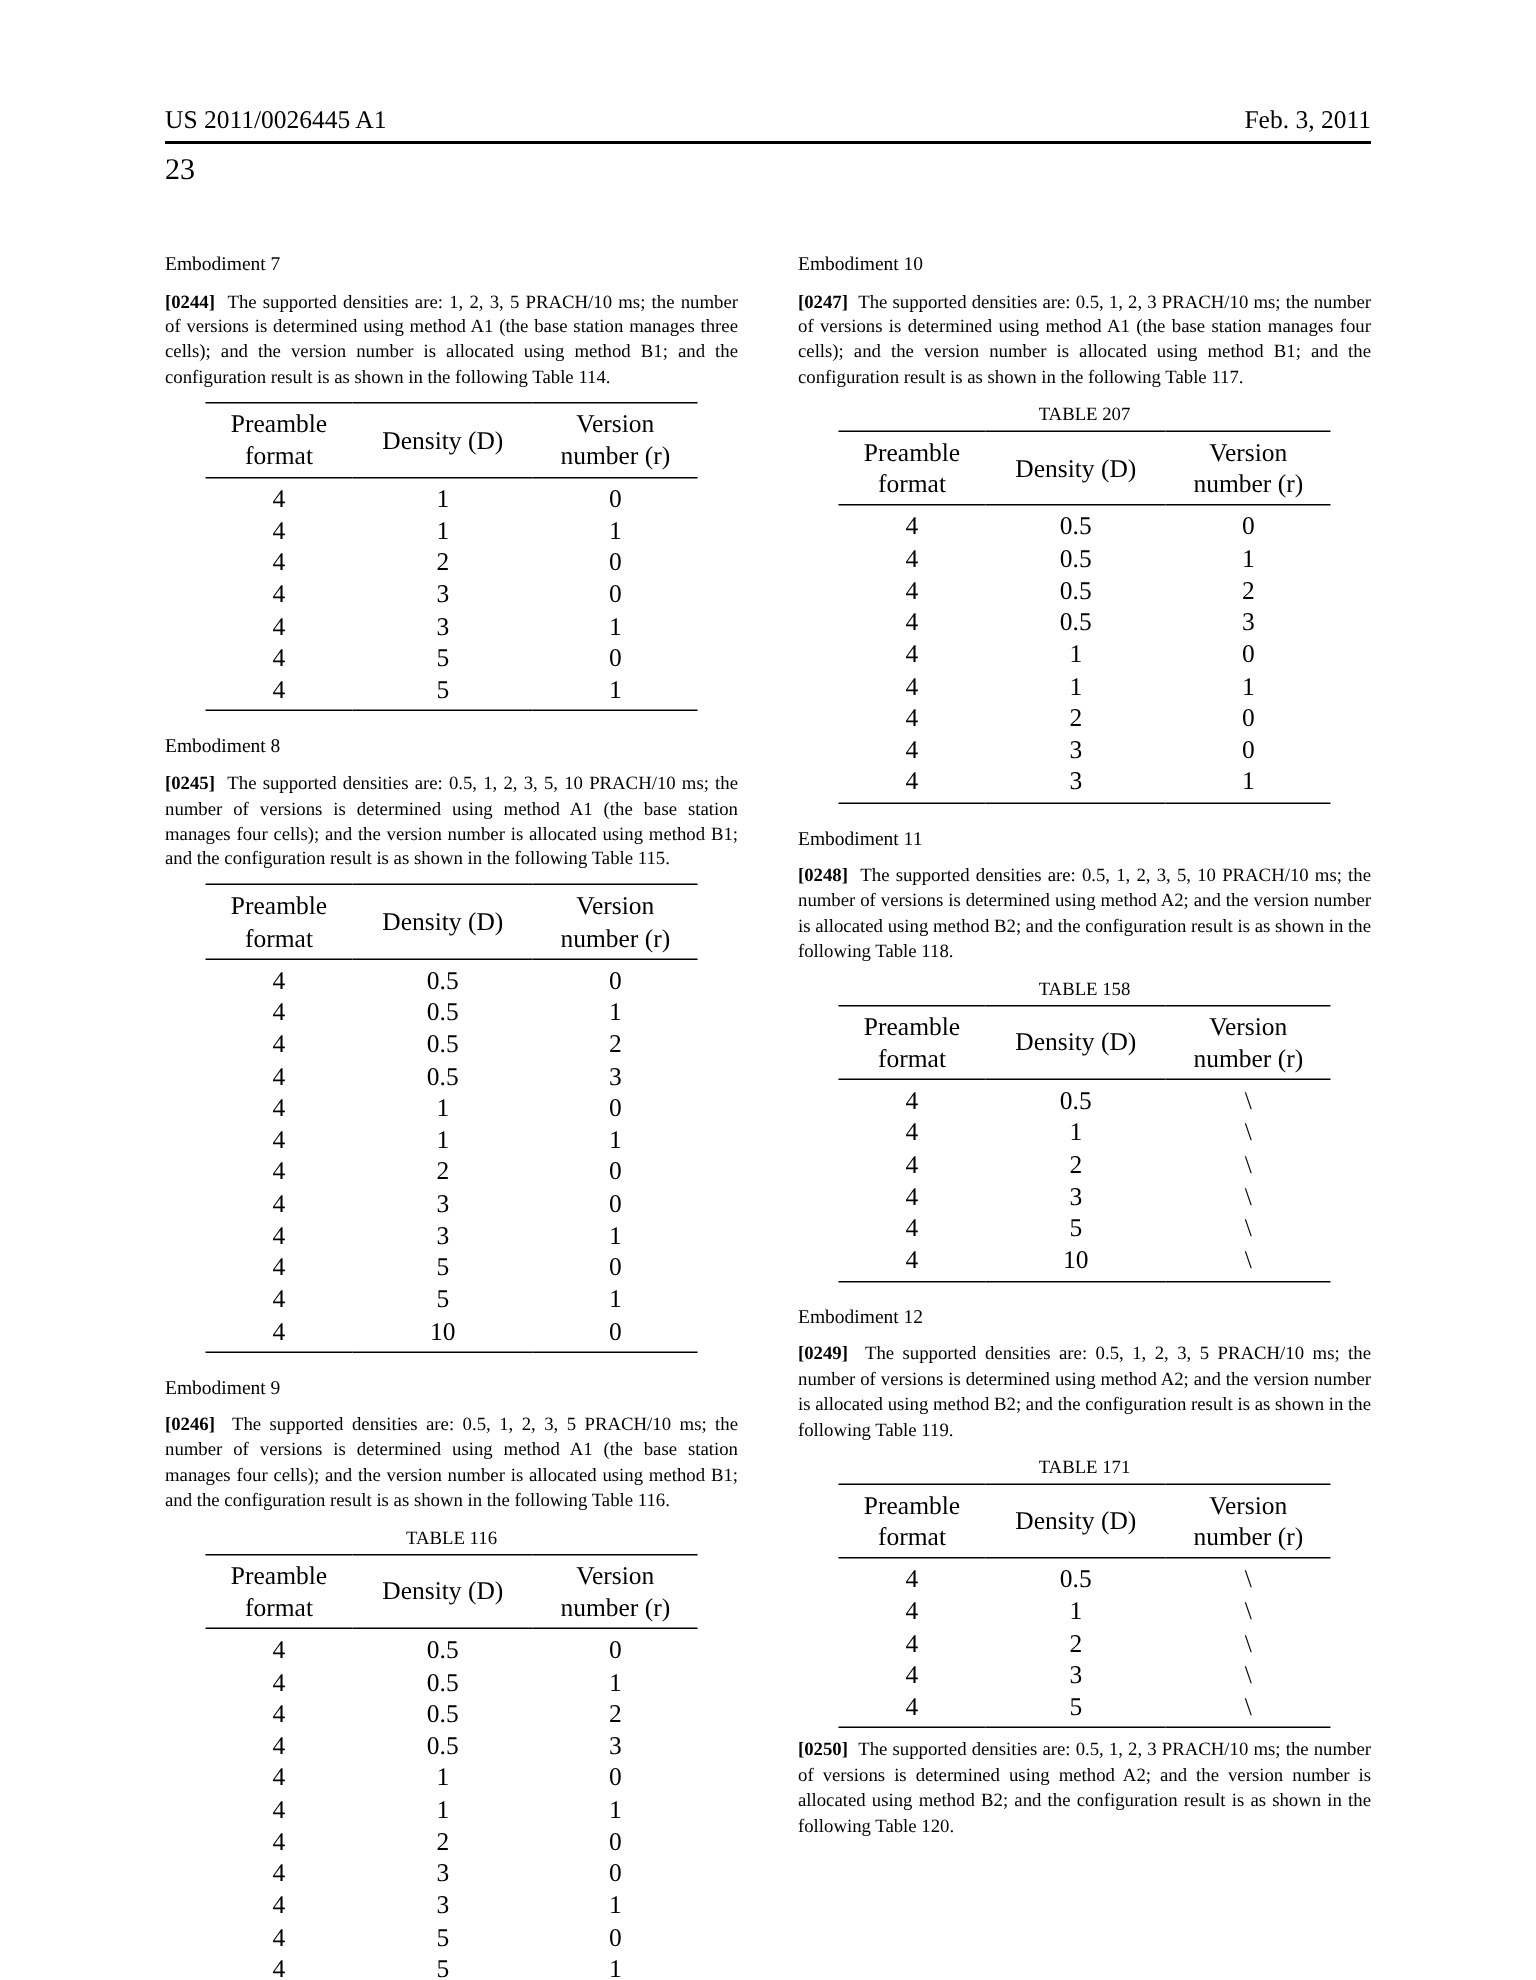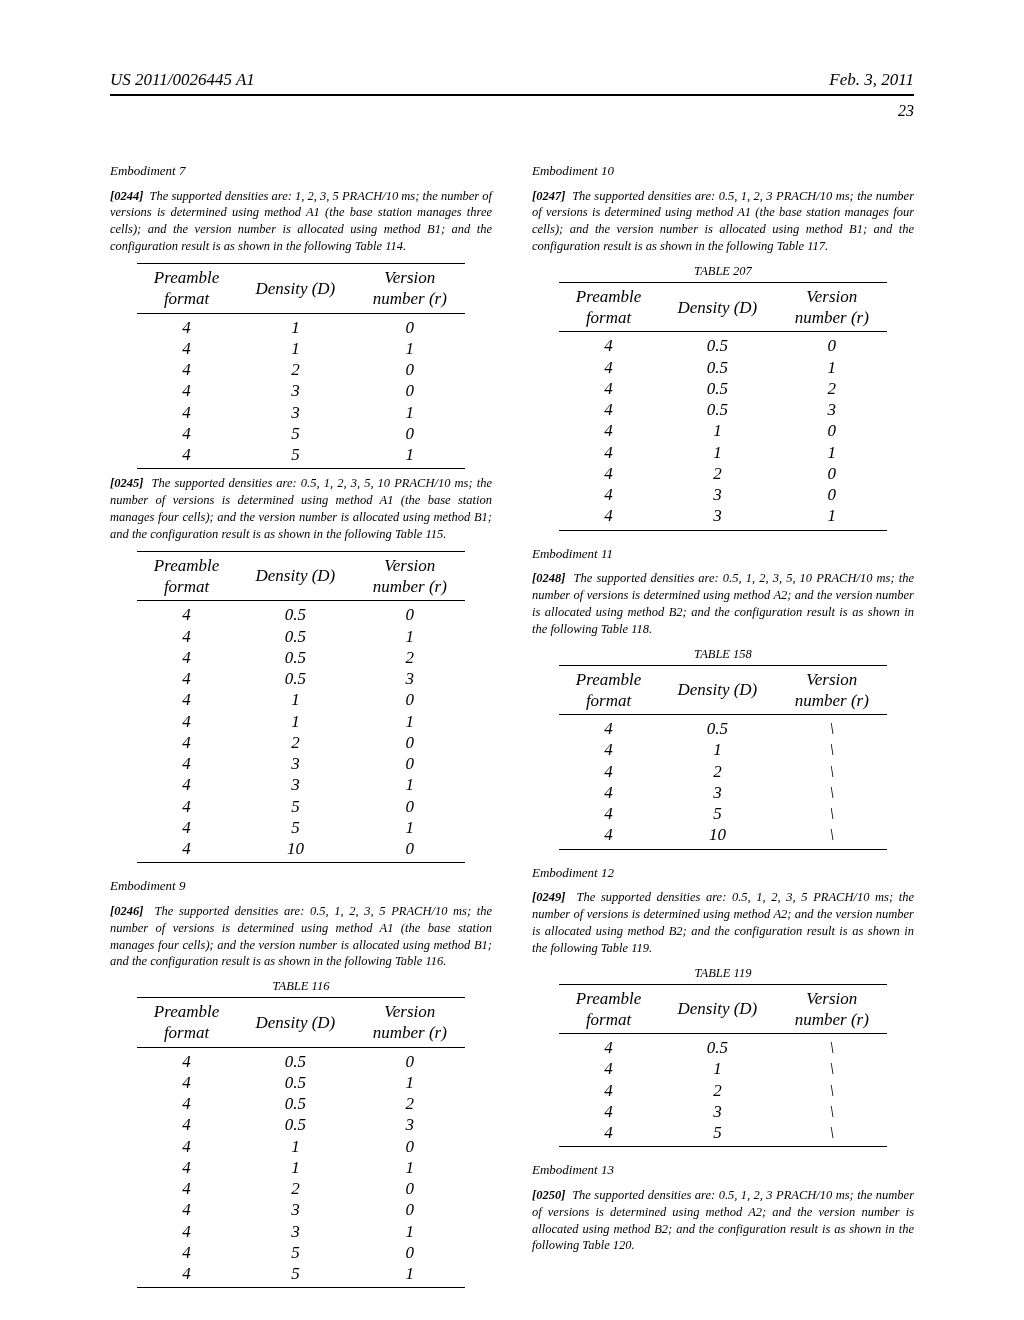--- a/index.html
+++ b/index.html
@@ -10,35 +10,34 @@
     background: #fff;
     width: 1024px;
     color: #000;
   }
   .page {
     width: 1024px;
     height: 1320px;
     box-sizing: border-box;
     padding: 70px 110px 40px 110px;
     position: relative;
-    font-style: italic;
   }
   .header {
     display: flex;
     justify-content: space-between;
     font-size: 17px;
     margin-bottom: 4px;
   }
   .hr {
     border-bottom: 2px solid #000;
     margin-bottom: 6px;
   }
   .page-num {
-    text-align: right;
-    font-size: 16px;
+    text-align: left;
+    font-size: 20px;
     margin-bottom: 28px;
   }
   .columns {
     display: flex;
     gap: 40px;
   }
   .col {
     flex: 1;
     font-size: 12.5px;
     line-height: 1.35;
@@ -147,20 +146,21 @@
               <td>0</td>
             </tr>
             <tr>
               <td>4</td>
               <td>5</td>
               <td>1</td>
             </tr>
           </tbody>
         </table>
 
+      <div class="emb-heading">Embodiment 8</div>
       <div class="para">
         <span class="pnum">[0245]</span>&nbsp;&nbsp;<span>The supported densities are: 0.5, 1, 2, 3, 5, 10 PRACH/10 ms; the number of versions is determined using method A1 (the base station manages four cells); and the version number is allocated using method B1; and the configuration result is as shown in the following Table 115.</span>
       </div>
       <table class="data">
           <thead>
             <tr class="top-rule">
               <th>Preamble<br>format</th>
               <th>Density (D)</th>
               <th>Version<br>number (r)</th>
             </tr>
@@ -410,57 +410,56 @@
               <td>10</td>
               <td>\</td>
             </tr>
           </tbody>
         </table>
 
       <div class="emb-heading">Embodiment 12</div>
       <div class="para">
         <span class="pnum">[0249]</span>&nbsp;&nbsp;<span>The supported densities are: 0.5, 1, 2, 3, 5 PRACH/10 ms; the number of versions is determined using method A2; and the version number is allocated using method B2; and the configuration result is as shown in the following Table 119.</span>
       </div>
-      <div class="table-caption">TABLE 119</div>
-      <table class="data">
-          <thead>
-            <tr class="top-rule">
-              <th>Preamble<br>format</th>
-              <th>Density (D)</th>
-              <th>Version<br>number (r)</th>
-            </tr>
-          </thead>
-          <tbody>
-            <tr>
-              <td>4</td>
-              <td>0.5</td>
-              <td>\</td>
-            </tr>
-            <tr>
-              <td>4</td>
-              <td>1</td>
-              <td>\</td>
-            </tr>
-            <tr>
-              <td>4</td>
-              <td>2</td>
-              <td>\</td>
-            </tr>
-            <tr>
-              <td>4</td>
-              <td>3</td>
-              <td>\</td>
-            </tr>
-            <tr>
-              <td>4</td>
-              <td>5</td>
-              <td>\</td>
-            </tr>
-          </tbody>
-        </table>
-
-      <div class="emb-heading">Embodiment 13</div>
+      <div class="table-caption">TABLE 171</div>
+      <table class="data">
+          <thead>
+            <tr class="top-rule">
+              <th>Preamble<br>format</th>
+              <th>Density (D)</th>
+              <th>Version<br>number (r)</th>
+            </tr>
+          </thead>
+          <tbody>
+            <tr>
+              <td>4</td>
+              <td>0.5</td>
+              <td>\</td>
+            </tr>
+            <tr>
+              <td>4</td>
+              <td>1</td>
+              <td>\</td>
+            </tr>
+            <tr>
+              <td>4</td>
+              <td>2</td>
+              <td>\</td>
+            </tr>
+            <tr>
+              <td>4</td>
+              <td>3</td>
+              <td>\</td>
+            </tr>
+            <tr>
+              <td>4</td>
+              <td>5</td>
+              <td>\</td>
+            </tr>
+          </tbody>
+        </table>
+
       <div class="para">
         <span class="pnum">[0250]</span>&nbsp;&nbsp;<span>The supported densities are: 0.5, 1, 2, 3 PRACH/10 ms; the number of versions is determined using method A2; and the version number is allocated using method B2; and the configuration result is as shown in the following Table 120.</span>
       </div>
     </div>
   </div>
 </div>
 
 </body></html>

